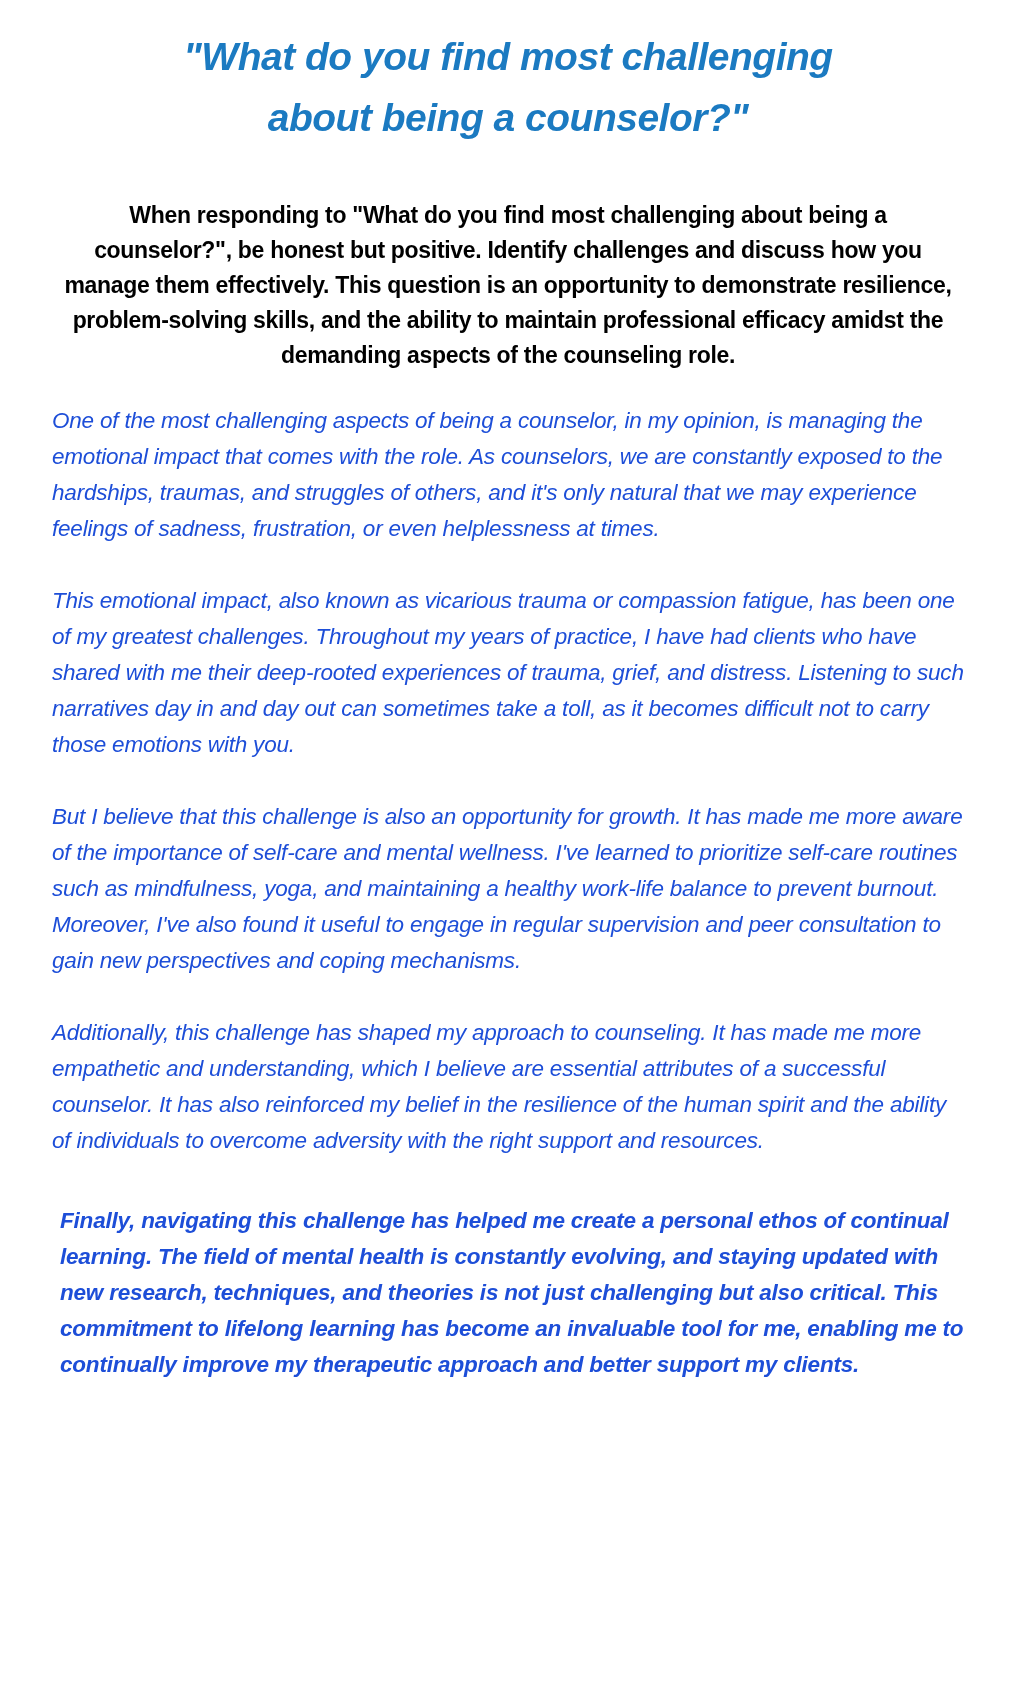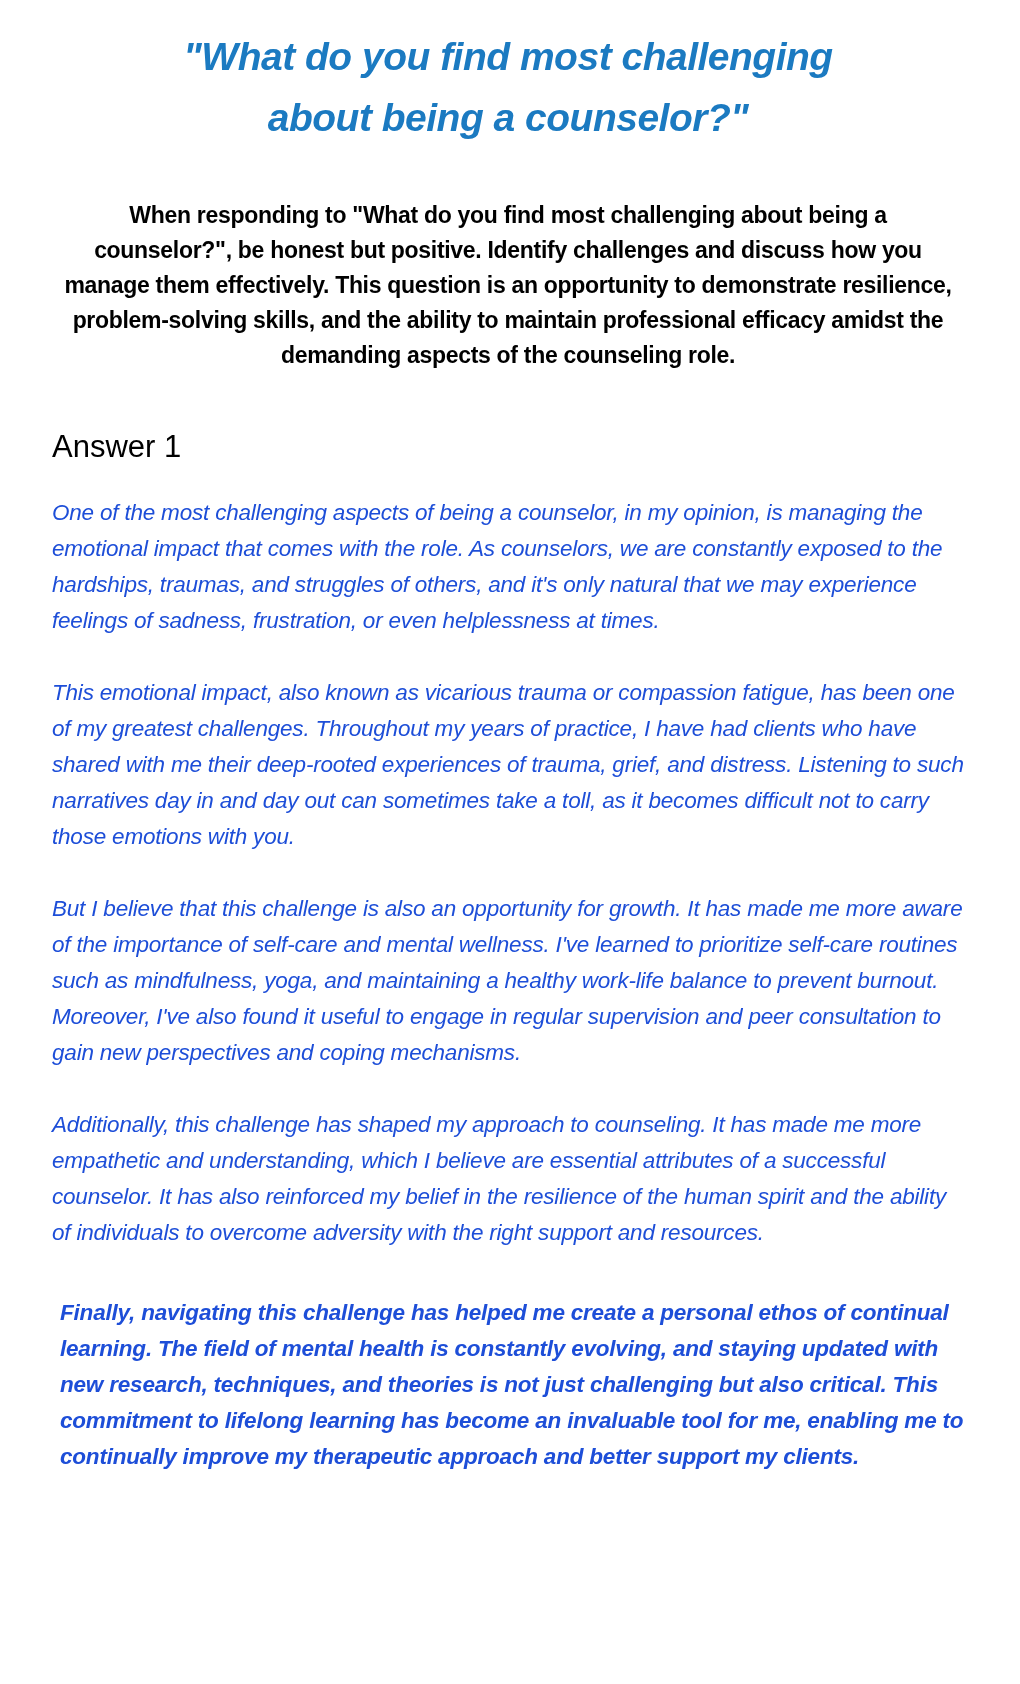--- a/index.html
+++ b/index.html
@@ -65,21 +65,20 @@
 
 <div class="page">
 
   <h1 class="doc-title" style="color: rgb(27, 122, 193);">
     <span>"What do you find most challenging</span><br>
     <span>about being a counselor?"</span>
   </h1>
 
   <p class="intro">When responding to "What do you find most challenging about being a counselor?", be honest but positive. Identify challenges and discuss how you manage them effectively. This question is an opportunity to demonstrate resilience, problem-solving skills, and the ability to maintain professional efficacy amidst the demanding aspects of the counseling role.</p>
 
-  <h2 class="answer-heading">Answer 1</h2>
 
   <p class="para first">One of the most challenging aspects of being a counselor, in my opinion, is managing the emotional impact that comes with the role. As counselors, we are constantly exposed to the hardships, traumas, and struggles of others, and it's only natural that we may experience feelings of sadness, frustration, or even helplessness at times.</p>
   <p class="para">This emotional impact, also known as vicarious trauma or compassion fatigue, has been one of my greatest challenges. Throughout my years of practice, I have had clients who have shared with me their deep-rooted experiences of trauma, grief, and distress. Listening to such narratives day in and day out can sometimes take a toll, as it becomes difficult not to carry those emotions with you.</p>
   <p class="para">But I believe that this challenge is also an opportunity for growth. It has made me more aware of the importance of self-care and mental wellness. I've learned to prioritize self-care routines such as mindfulness, yoga, and maintaining a healthy work-life balance to prevent burnout. Moreover, I've also found it useful to engage in regular supervision and peer consultation to gain new perspectives and coping mechanisms.</p>
   <p class="para">Additionally, this challenge has shaped my approach to counseling. It has made me more empathetic and understanding, which I believe are essential attributes of a successful counselor. It has also reinforced my belief in the resilience of the human spirit and the ability of individuals to overcome adversity with the right support and resources.</p>
   <p class="para last">Finally, navigating this challenge has helped me create a personal ethos of continual learning. The field of mental health is constantly evolving, and staying updated with new research, techniques, and theories is not just challenging but also critical. This commitment to lifelong learning has become an invaluable tool for me, enabling me to continually improve my therapeutic approach and better support my clients.</p>
 
 </div>
 
 </body></html>

